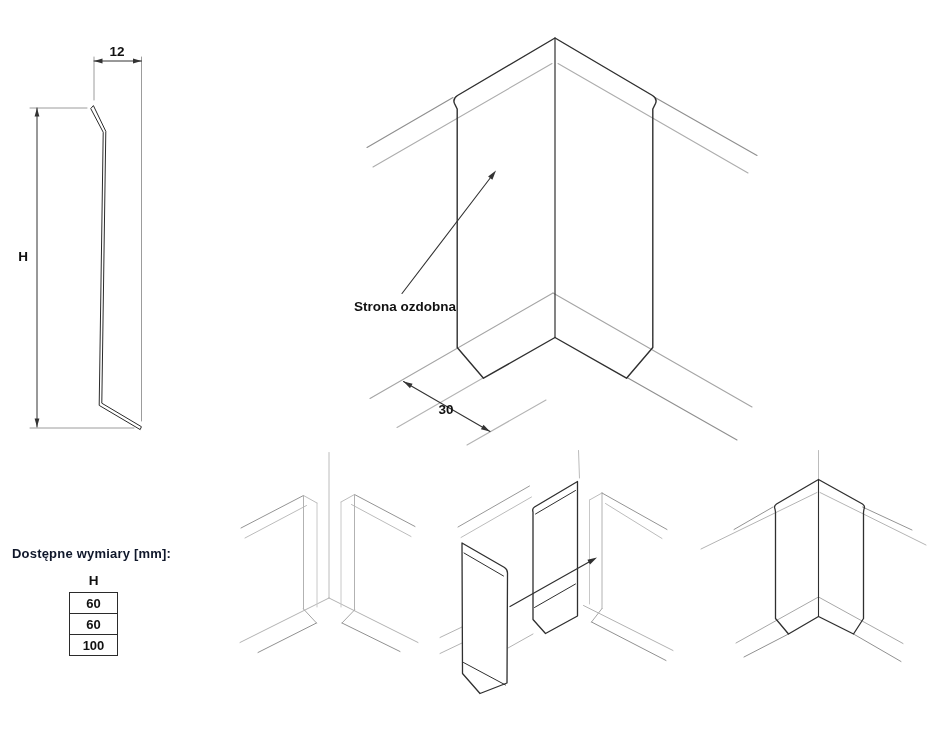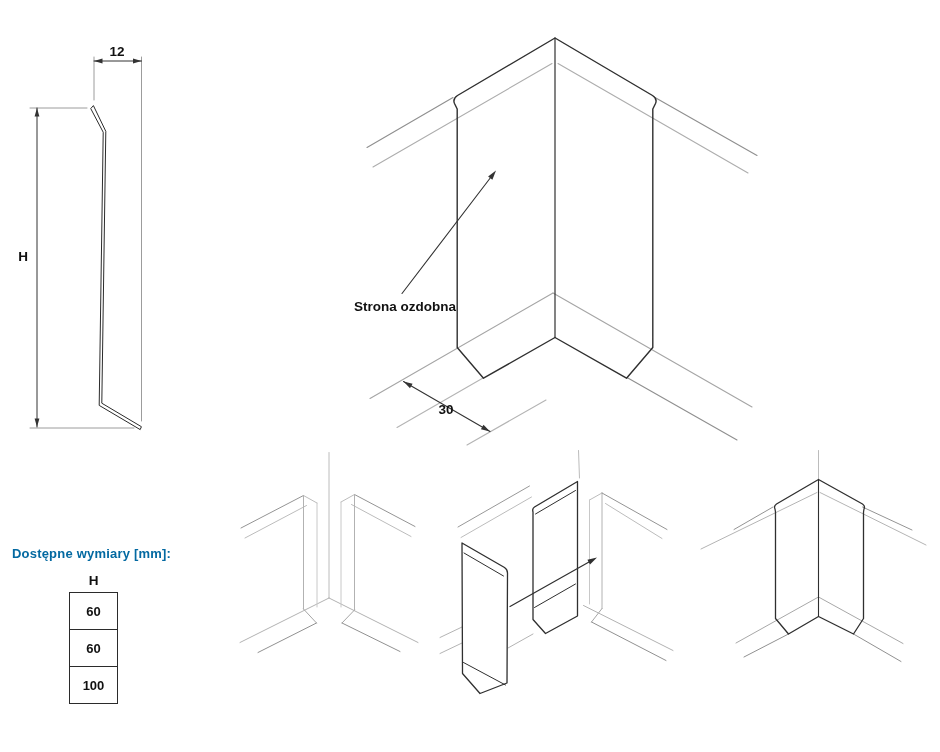--- a/index.html
+++ b/index.html
@@ -4,30 +4,30 @@
 <style>
   html,body{margin:0;padding:0;background:#fff;}
   #canvas{
     position:relative;width:940px;height:752px;background:#fff;overflow:hidden;
     font-family:"Liberation Sans",sans-serif;
   }
   #drawing{position:absolute;left:0;top:0;}
   svg text{font-family:"Liberation Sans",sans-serif;font-weight:bold;fill:#111;}
   .lbl{font-size:13.5px;}
   .tbl-caption{
-    position:absolute;left:12px;top:546px;font-size:13px;font-weight:bold;color:#0369a1;
+    position:absolute;left:12px;top:546px;font-size:13px;font-weight:bold;color:#0f172a;
     letter-spacing:0.2px;white-space:nowrap;
   }
   .tbl-header{
     position:absolute;left:69px;top:573px;width:49px;text-align:center;
     font-size:13.5px;font-weight:bold;color:#111;
   }
   .tbl{position:absolute;left:69px;top:592px;width:49px;}
   .tbl-row{
-    box-sizing:border-box;height:38px;margin-top:-1px;border:1px solid #2b2b2b;
+    box-sizing:border-box;height:22px;margin-top:-1px;border:1px solid #2b2b2b;
     display:flex;align-items:center;justify-content:center;
     font-size:13px;font-weight:bold;color:#111;background:#fff;
   }
   .tbl-row:first-child{margin-top:0;}
 </style>
 </head>
 <body>
 
 <div id="canvas">
 

